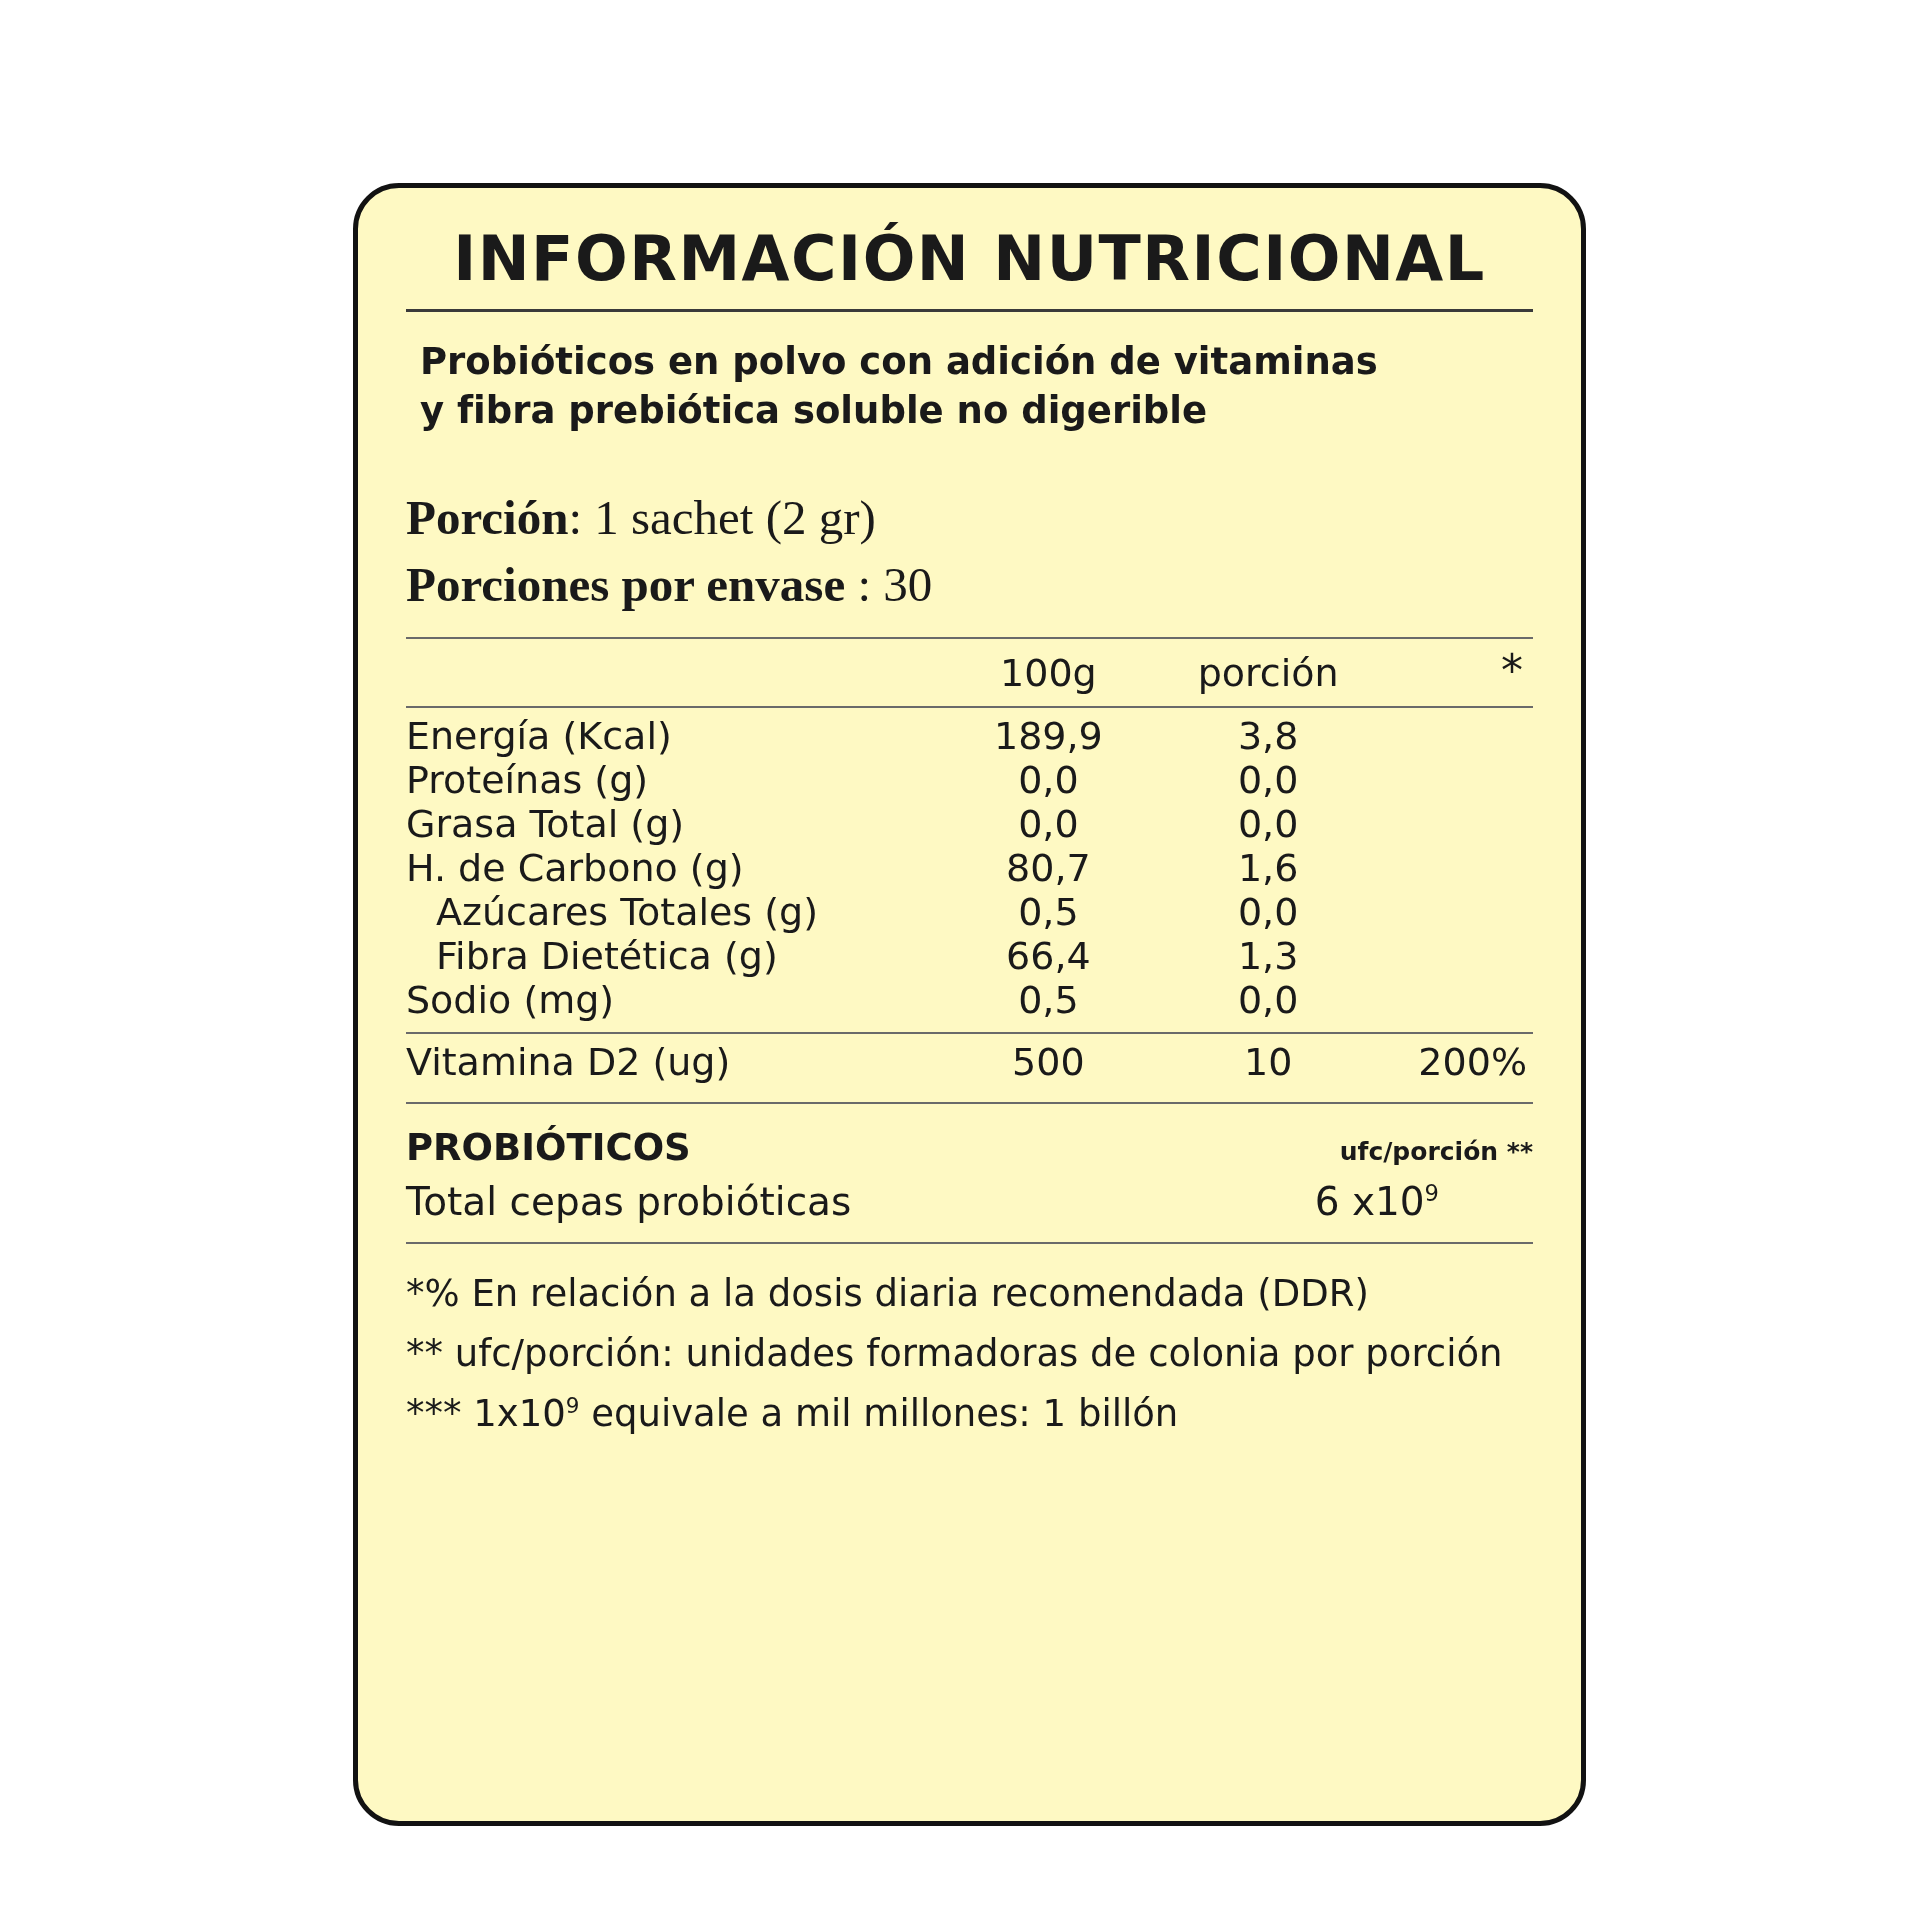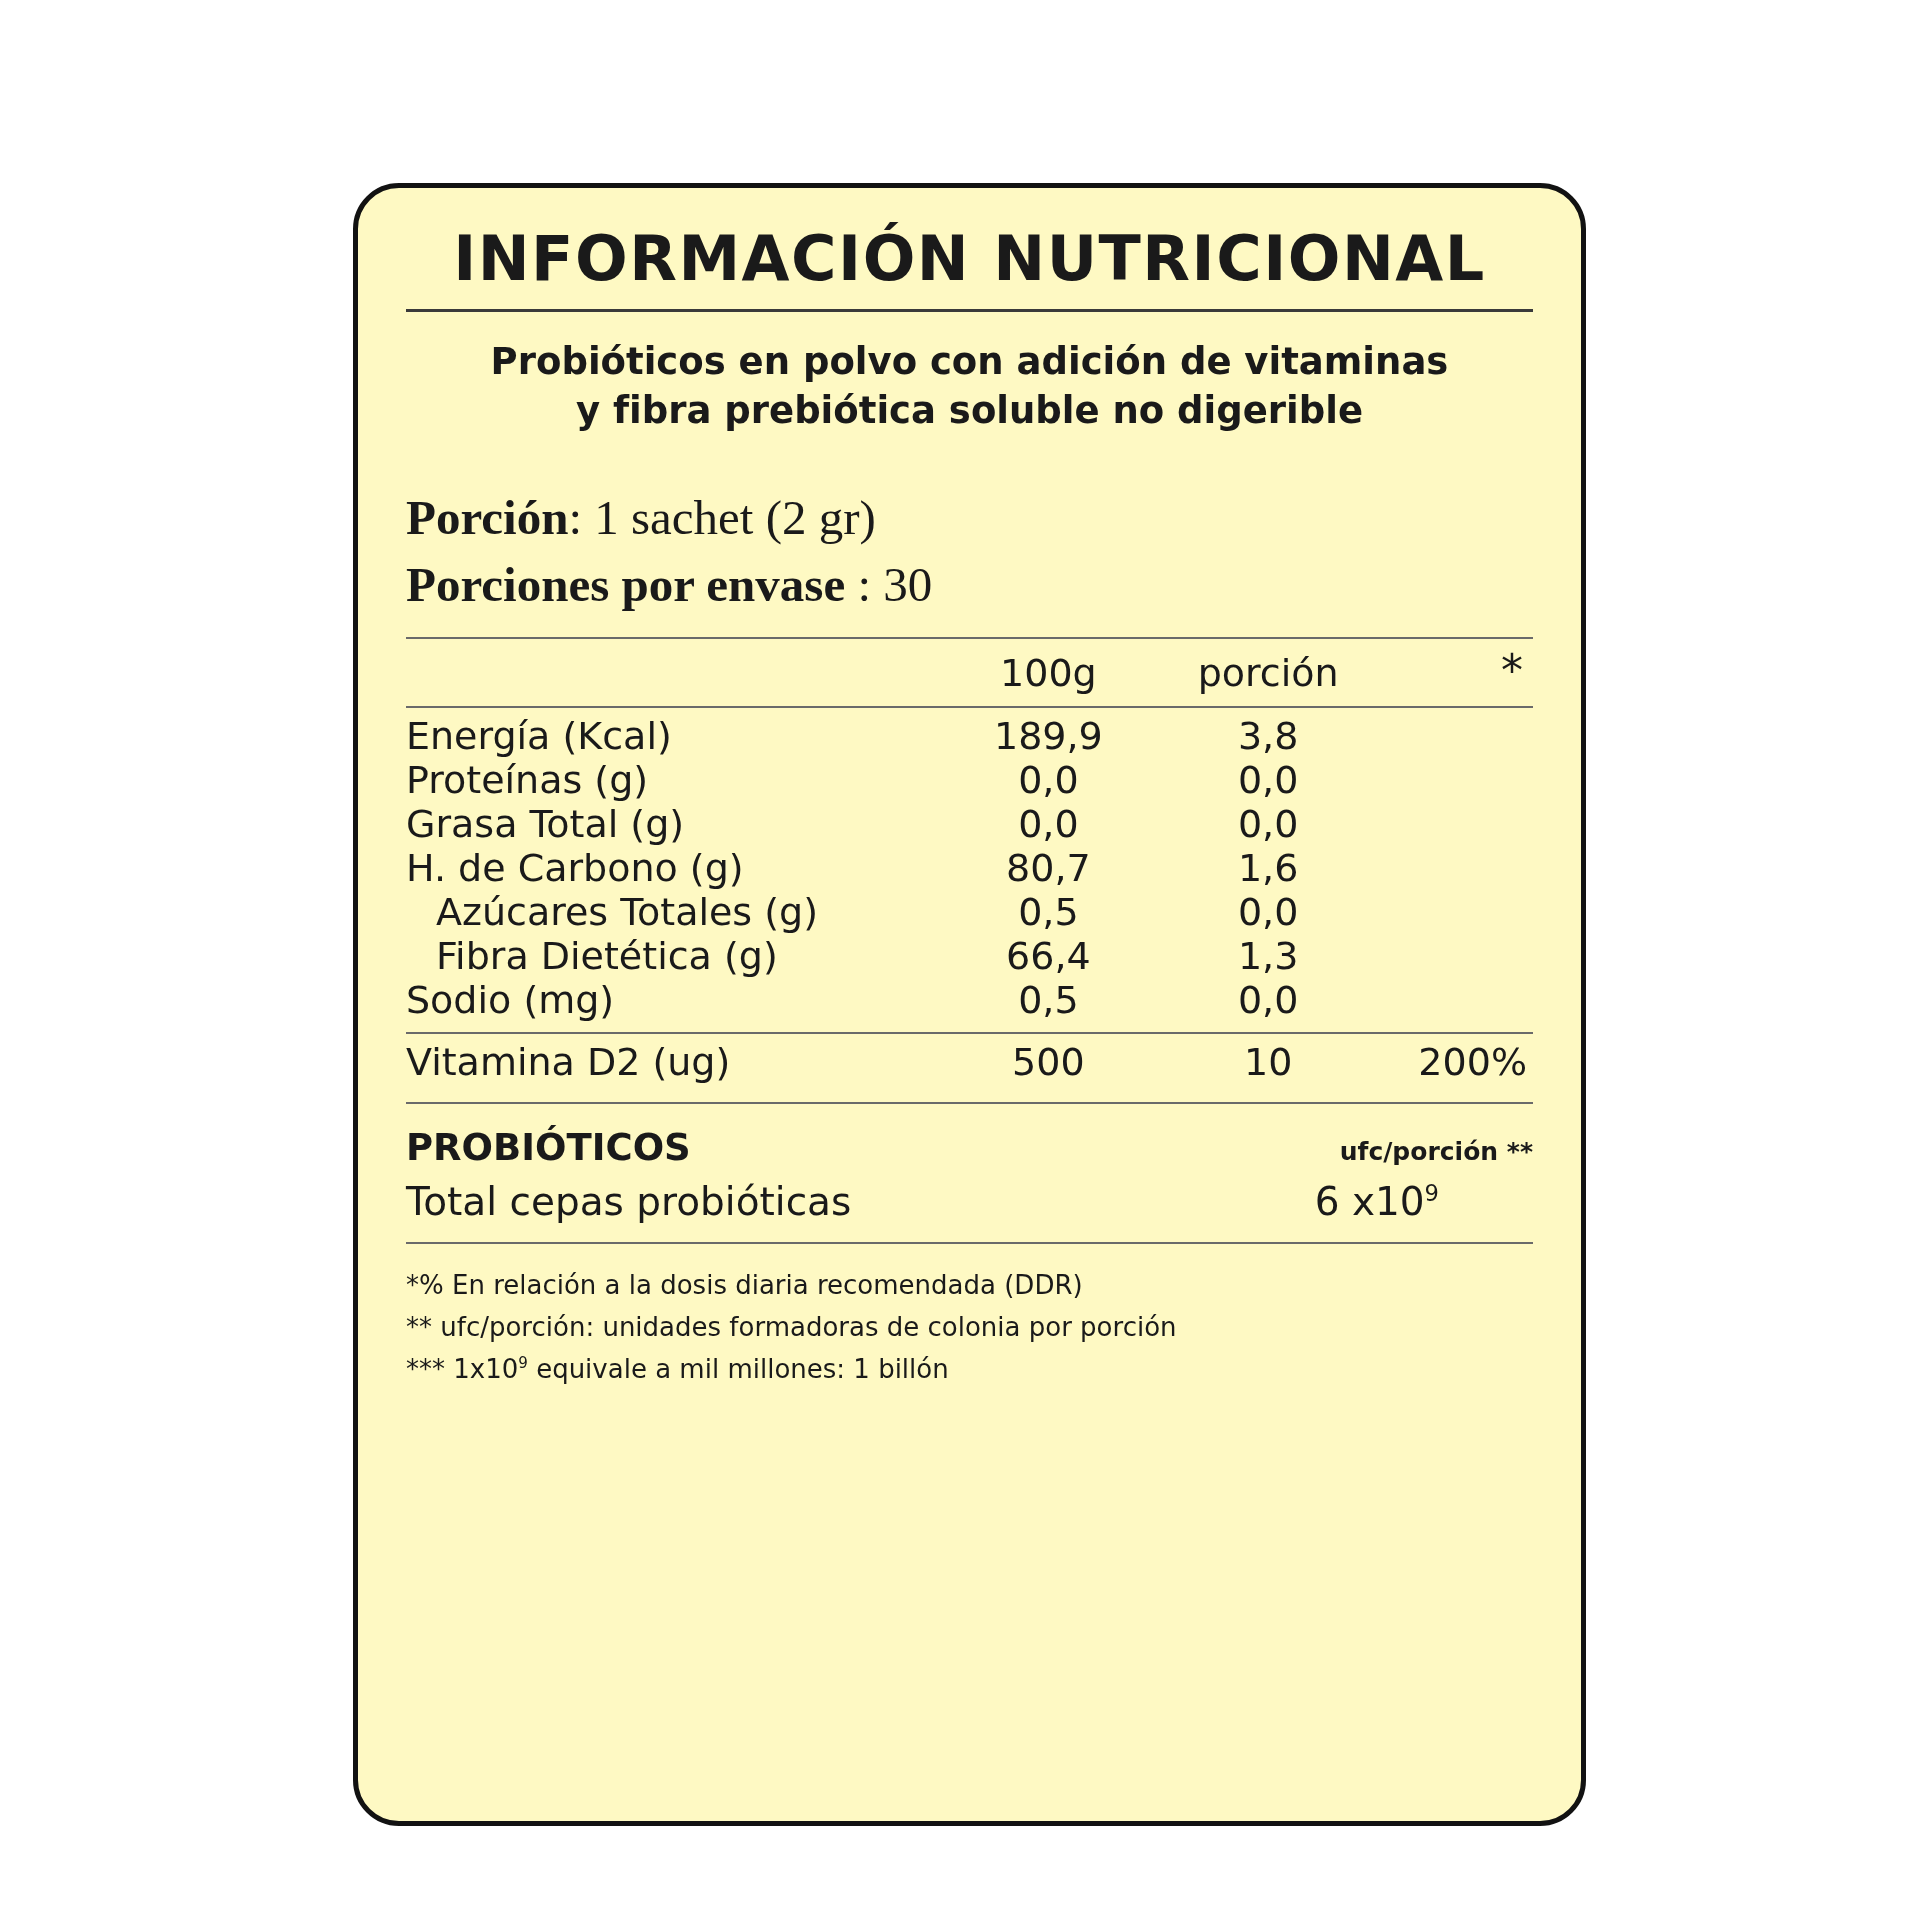--- a/index.html
+++ b/index.html
@@ -48,21 +48,21 @@
   .rule {
     border: 0;
     border-top: 3px solid #3a3a3a;
     margin: 18px 0 0 0;
   }
   .rule.thin {
     border-top: 2px solid #6a6a6a;
   }
 
   .subtitle {
-    text-align: center;
+    text-align: left;
     font-weight: bold;
     font-size: 37px;
     line-height: 1.32;
     margin: 26px 14px 0 14px;
   }
 
   .serving-block {
     margin-top: 48px;
     font-size: 49px;
     line-height: 1.38;
@@ -132,21 +132,21 @@
     font-size: 39px;
     margin-top: 10px;
   }
   .prob-row .right {
     margin-right: 94px;
   }
   sup { font-size: 0.58em; vertical-align: super; line-height: 0; }
 
   .footnotes {
     margin-top: 20px;
-    font-size: 26px;
+    font-size: 37px;
     line-height: 1.62;
   }
   .footnotes div { white-space: nowrap; }
 </style>
 </head>
 <body>
 
 <div class="label-card">
   <div class="inner">
 

